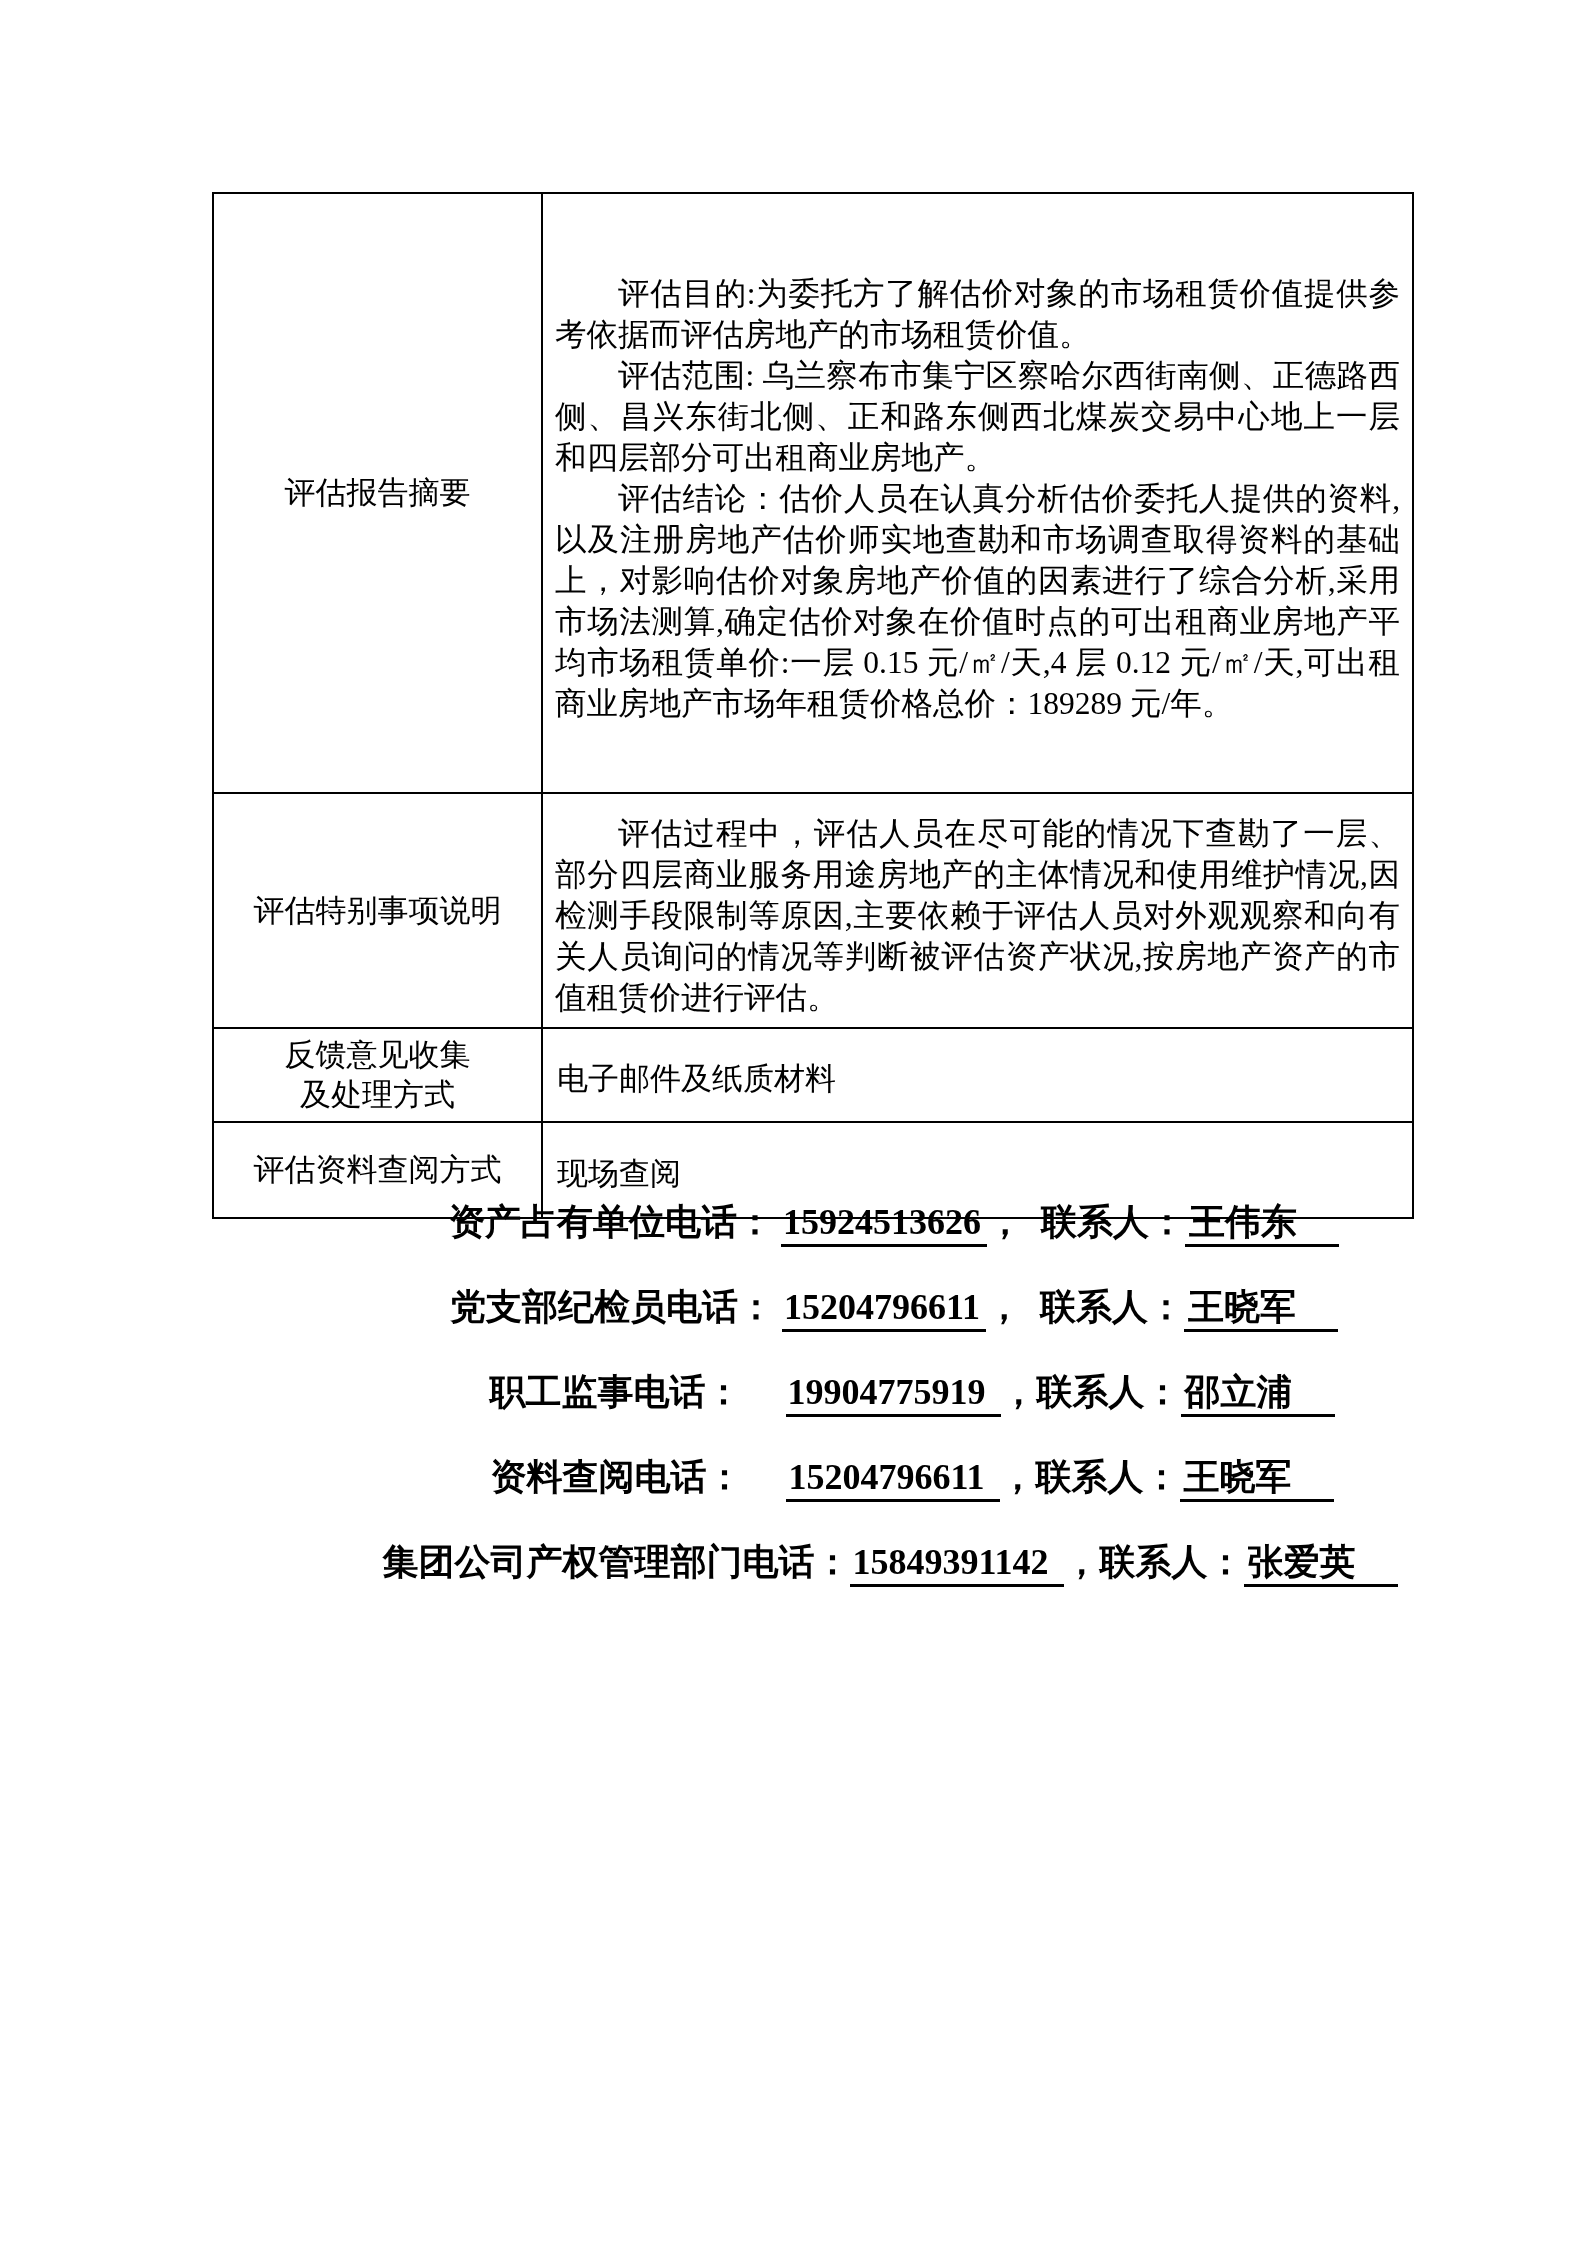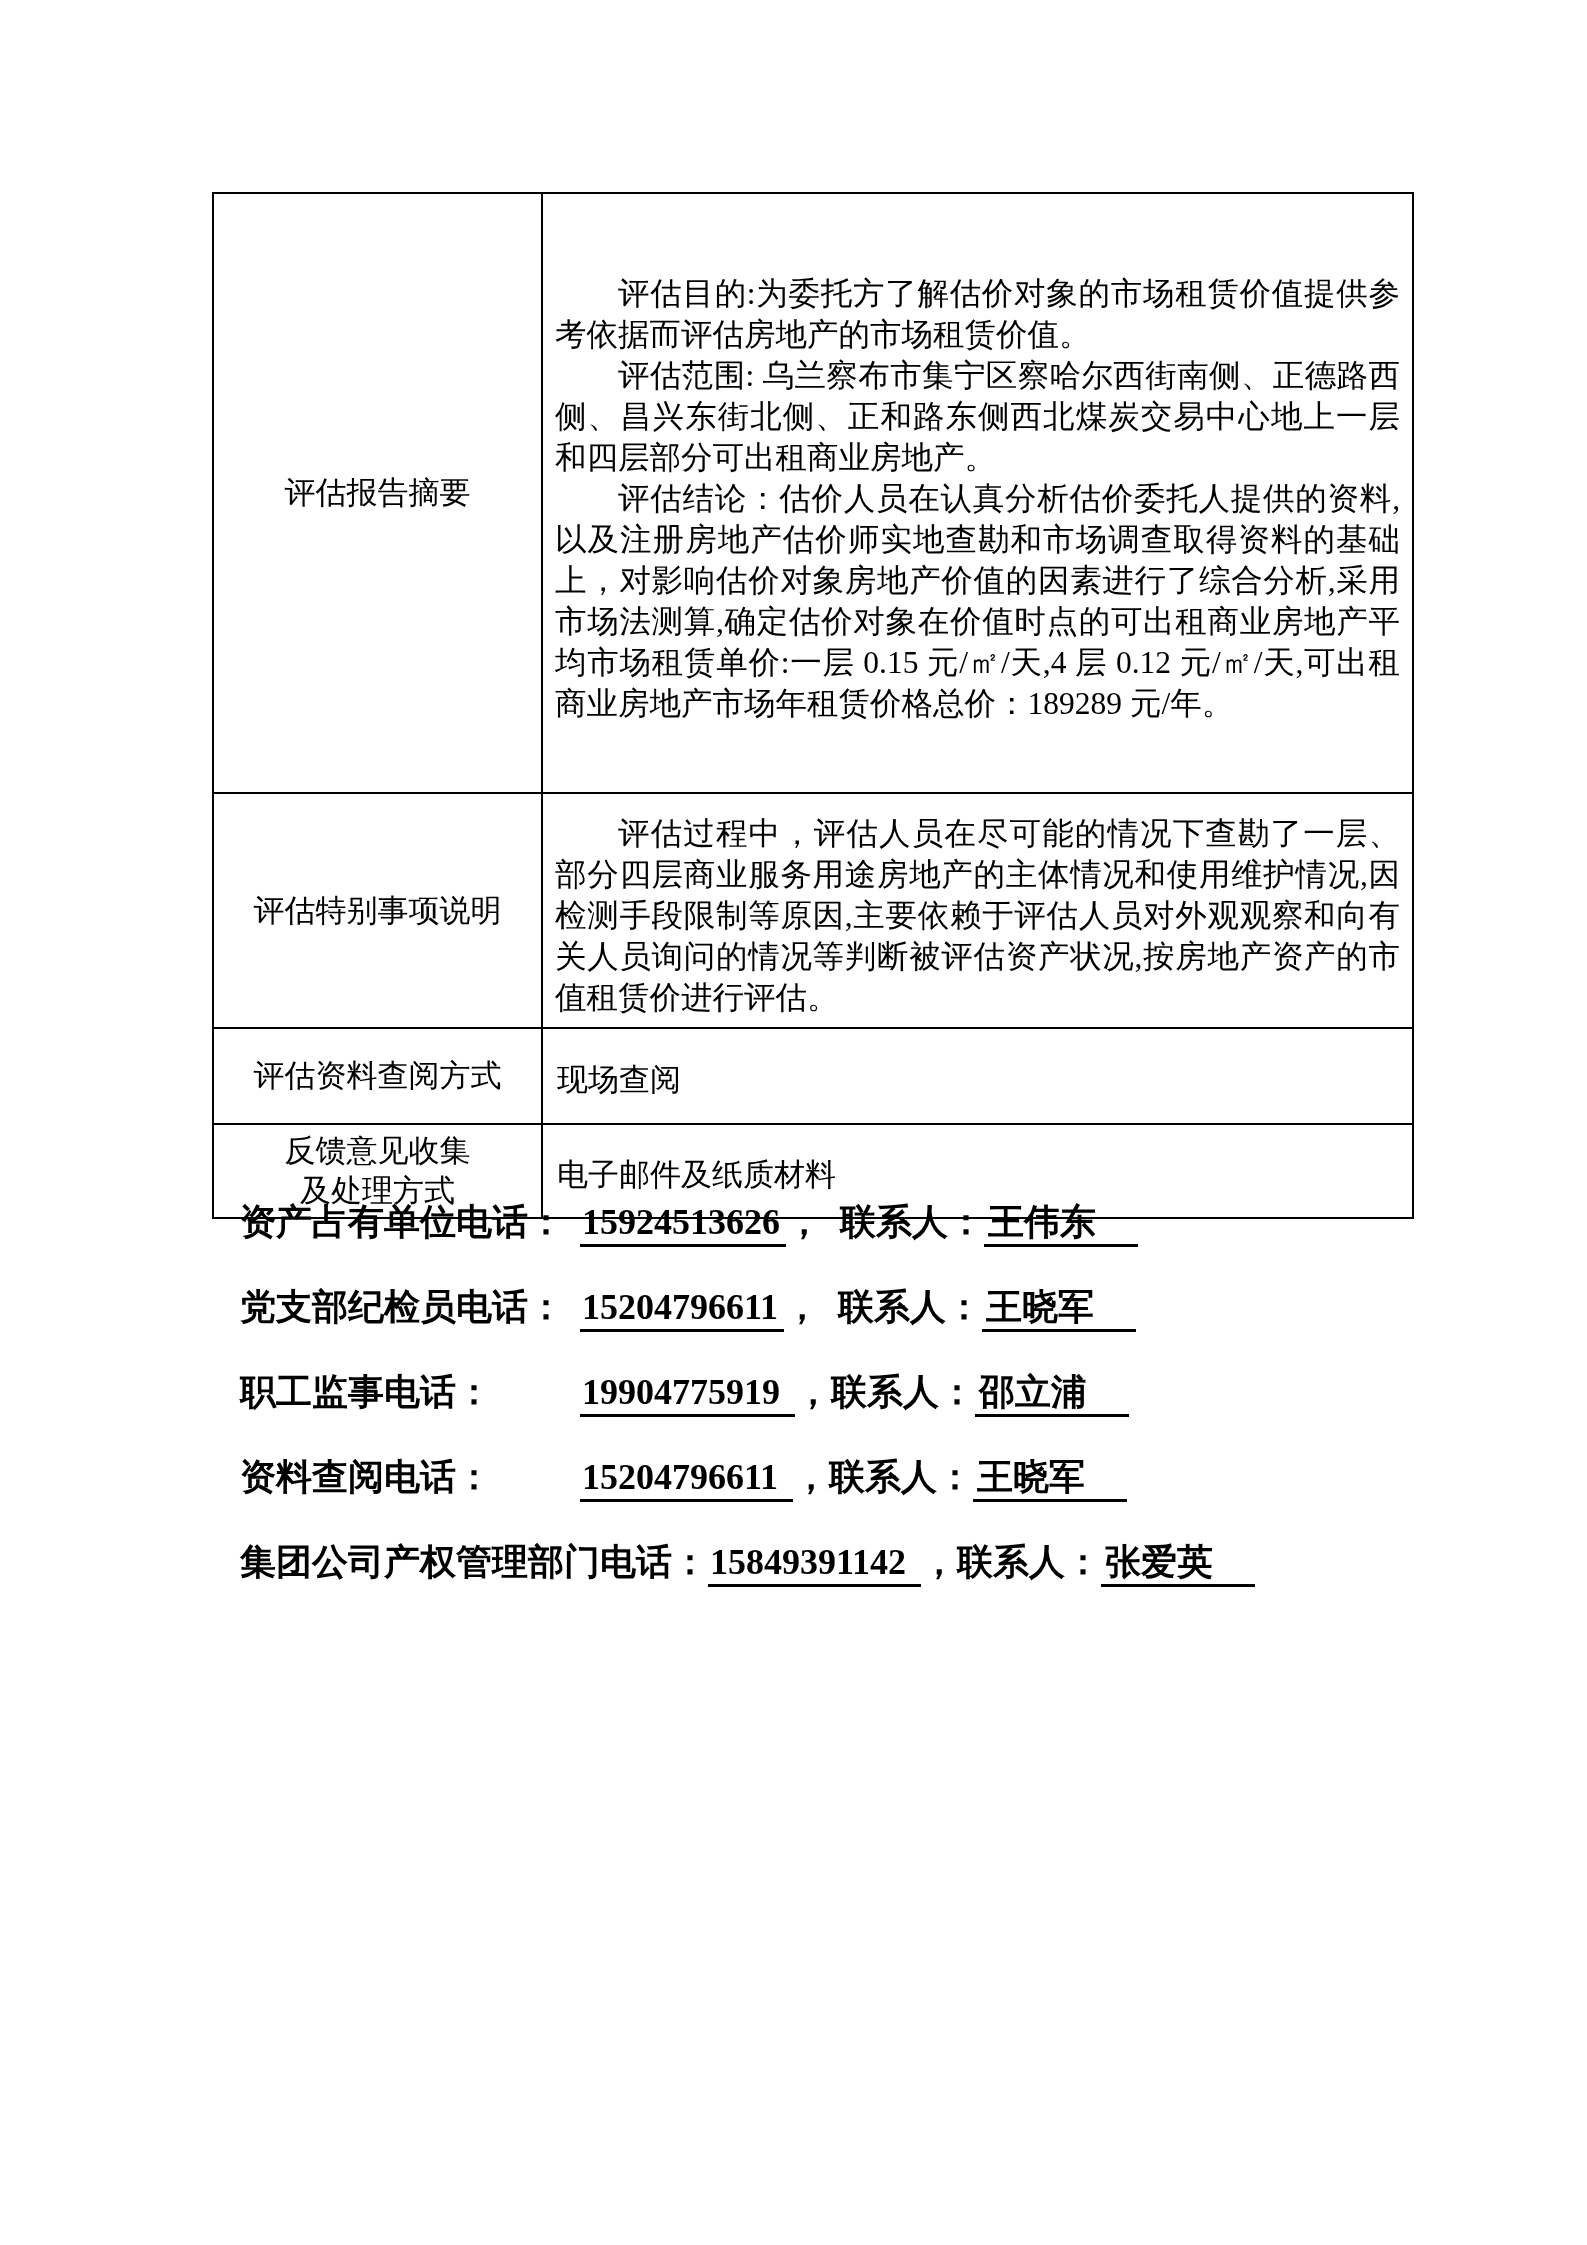--- a/index.html
+++ b/index.html
@@ -32,21 +32,21 @@
   .value-simple{
     vertical-align:top;font-size:31px;line-height:40px;padding:8px 12px 0 14px;
     text-align:left;
   }
   
   .contacts{
     position:absolute;left:240px;top:1198px;width:1300px;
     font-size:36px;font-weight:bold;
   }
   .contact-line{
-    height:46px;margin-bottom:39px;white-space:nowrap;
+    height:46px;margin-bottom:39px;white-space:nowrap;text-align:center;
   }
   .c-label{display:inline-block;min-width:340px;}
   .c-phone{
     border-bottom:3px solid #000;padding:0 6px 2px 2px;white-space:pre;
     font-family:"Liberation Serif","DejaVu Serif",serif;
   }
   .c-sep{white-space:pre;}
   .c-name{
     border-bottom:3px solid #000;padding:0 42px 2px 4px;white-space:pre;
   }
@@ -68,34 +68,34 @@
   </tr>
   <tr>
     <td class="col-label label-cell r2">
       <span>评估特别事项说明</span>
     </td>
     <td class="col-value value-cell r2">
       <p>评估过程中，评估人员在尽可能的情况下查勘了一层、部分四层商业服务用途房地产的主体情况和使用维护情况,因检测手段限制等原因,主要依赖于评估人员对外观观察和向有关人员询问的情况等判断被评估资产状况,按房地产资产的市值租赁价进行评估。</p>
     </td>
   </tr>
   <tr>
-    <td class="col-label label-cell r3">
-      <span>评估资料查阅方式</span>
-    </td>
-    <td class="col-value value-simple r3">
-      <span>现场查阅</span>
-    </td>
-  </tr>
-  <tr>
     <td class="col-label label-cell r4">
       <div>反馈意见收集</div>
       <div>及处理方式</div>
     </td>
     <td class="col-value value-simple r4">
       <span>电子邮件及纸质材料</span>
+    </td>
+  </tr>
+  <tr>
+    <td class="col-label label-cell r3">
+      <span>评估资料查阅方式</span>
+    </td>
+    <td class="col-value value-simple r3">
+      <span>现场查阅</span>
     </td>
   </tr>
 </tbody>
   </table>
 
 <div class="contacts">
 
   <div class="contact-line">
     <span class="c-label">资产占有单位电话：</span><span class="c-phone">15924513626</span><span class="c-sep">，  </span><span class="c-contact">联系人：</span><span class="c-name">王伟东</span>
   </div>

